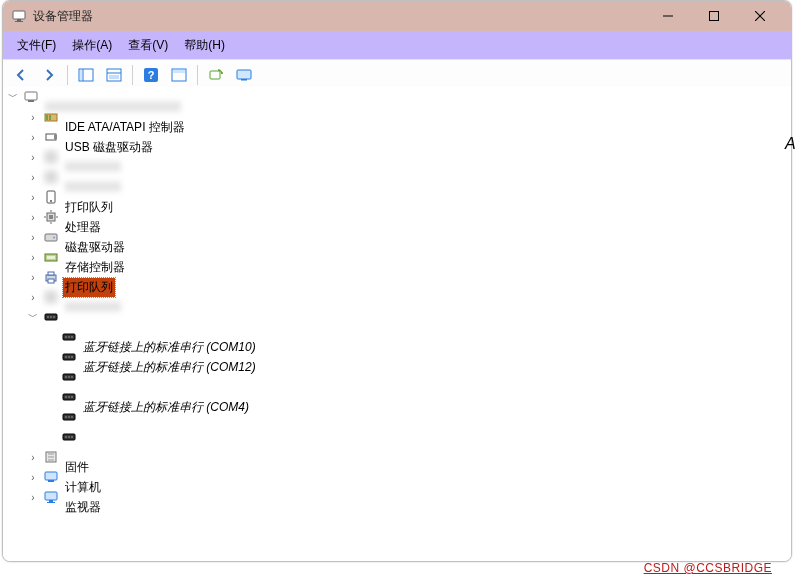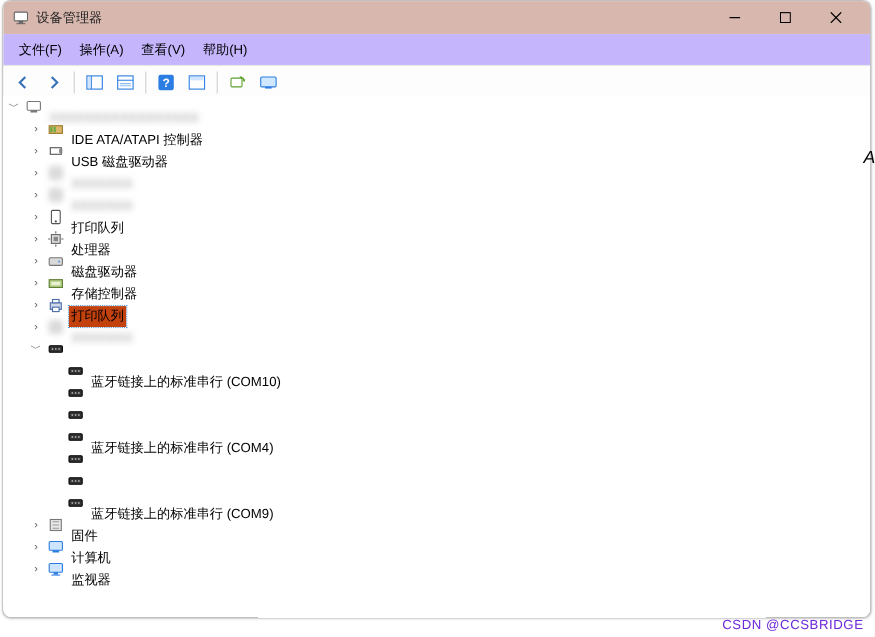--- a/index.html
+++ b/index.html
@@ -16,26 +16,26 @@
   .tbtn{width:26px;height:24px;display:flex;align-items:center;justify-content:center;border:1px solid transparent;border-radius:3px;}
   .tsep{width:1px;height:20px;background:#d0d0d0;margin:0 4px;}
   .tree-area{position:absolute;left:0;right:0;top:86px;bottom:0;overflow:auto;background:#ffffff;}
   .tree-area::-webkit-scrollbar{width:16px;}
   .tree-area::-webkit-scrollbar-track{background:#f0f0f0;}
   .tree-area::-webkit-scrollbar-thumb{background:#c2c2c2;border:3px solid #f0f0f0;border-radius:8px;}
   .node{display:flex;align-items:center;height:20px;white-space:nowrap;}
   .chev{width:16px;height:16px;display:flex;align-items:center;justify-content:center;color:#5e5e5e;cursor:pointer;font-size:10px;}
   .d0{padding-left:2px;}
   .d1{padding-left:22px;}
-  .d2{padding-left:56px;}
+  .d2{padding-left:56px;font-style:italic;}
   .nicon{width:16px;height:16px;margin:0 4px 0 2px;display:flex;align-items:center;justify-content:center;}
   .lbl{padding:1px 2px;margin-top:20px;}
   .selected{background:#c2410c;outline:1px dotted #5a9bd5;}
   .blur{filter:blur(3px);color:#999;}
-  .watermark{position:absolute;right:10px;bottom:4px;color:#6d28d9;font-size:12px;letter-spacing:.5px;}
+  .watermark{position:absolute;right:23px;bottom:4px;color:#b91c1c;font-size:12px;letter-spacing:.5px;text-decoration:underline;}
   .side-hint{position:absolute;right:0;top:135px;width:10px;text-align:center;font-size:16px;color:#000;font-style:italic;}
   svg{display:block;}
 </style>
 </head>
 <body>
 
 <div class="stage">
   <div class="window">
 
     <div class="titlebar">
@@ -267,20 +267,21 @@
         </div>
         <div class="node d2">
           <span class="nicon">
             <svg width="16" height="16">
               <rect x="2" y="5" width="12" height="6" rx="1" fill="#333" stroke="#000"></rect>
               <circle cx="5" cy="8" r="0.8" fill="#aaa"></circle>
               <circle cx="8" cy="8" r="0.8" fill="#aaa"></circle>
               <circle cx="11" cy="8" r="0.8" fill="#aaa"></circle>
             </svg>
           </span>
+          <span class="lbl">蓝牙链接上的标准串行 (COM12)</span>
         </div>
         <div class="node d2">
           <span class="nicon">
             <svg width="16" height="16">
               <rect x="2" y="5" width="12" height="6" rx="1" fill="#333" stroke="#000"></rect>
               <circle cx="5" cy="8" r="0.8" fill="#aaa"></circle>
               <circle cx="8" cy="8" r="0.8" fill="#aaa"></circle>
               <circle cx="11" cy="8" r="0.8" fill="#aaa"></circle>
             </svg>
           </span>
@@ -308,31 +309,20 @@
         </div>
         <div class="node d2">
           <span class="nicon">
             <svg width="16" height="16">
               <rect x="2" y="5" width="12" height="6" rx="1" fill="#333" stroke="#000"></rect>
               <circle cx="5" cy="8" r="0.8" fill="#aaa"></circle>
               <circle cx="8" cy="8" r="0.8" fill="#aaa"></circle>
               <circle cx="11" cy="8" r="0.8" fill="#aaa"></circle>
             </svg>
           </span>
-        </div>
-        <div class="node d2">
-          <span class="nicon">
-            <svg width="16" height="16">
-              <rect x="2" y="5" width="12" height="6" rx="1" fill="#333" stroke="#000"></rect>
-              <circle cx="5" cy="8" r="0.8" fill="#aaa"></circle>
-              <circle cx="8" cy="8" r="0.8" fill="#aaa"></circle>
-              <circle cx="11" cy="8" r="0.8" fill="#aaa"></circle>
-            </svg>
-          </span>
-          <span class="lbl">蓝牙链接上的标准串行 (COM9)</span>
         </div>
         <div class="node d1">
           <span class="chev">›</span>
           <span class="nicon">
             <svg width="16" height="16">
               <rect x="3" y="3" width="10" height="10" fill="#e8e8e8" stroke="#777"></rect>
               <line x1="5" y1="5" x2="11" y2="5" stroke="#999"></line>
               <line x1="5" y1="8" x2="11" y2="8" stroke="#999"></line>
               <line x1="5" y1="11" x2="11" y2="11" stroke="#999"></line>
             </svg>

